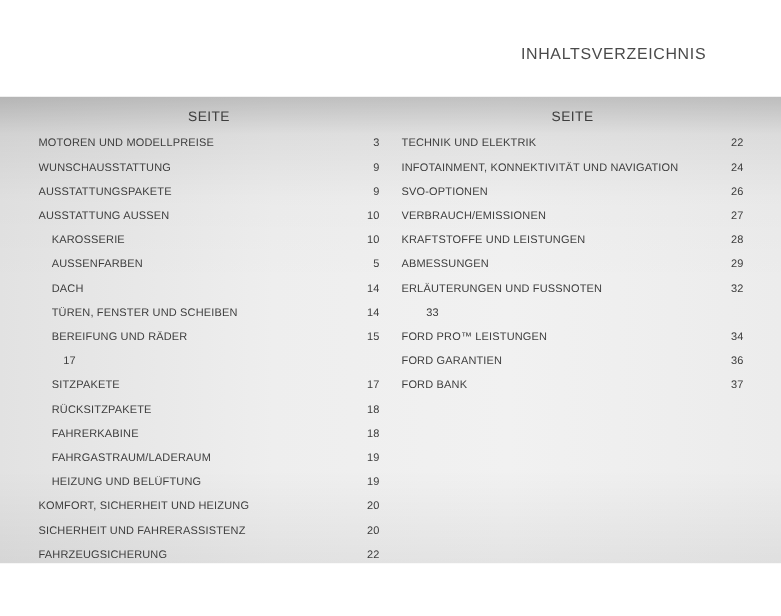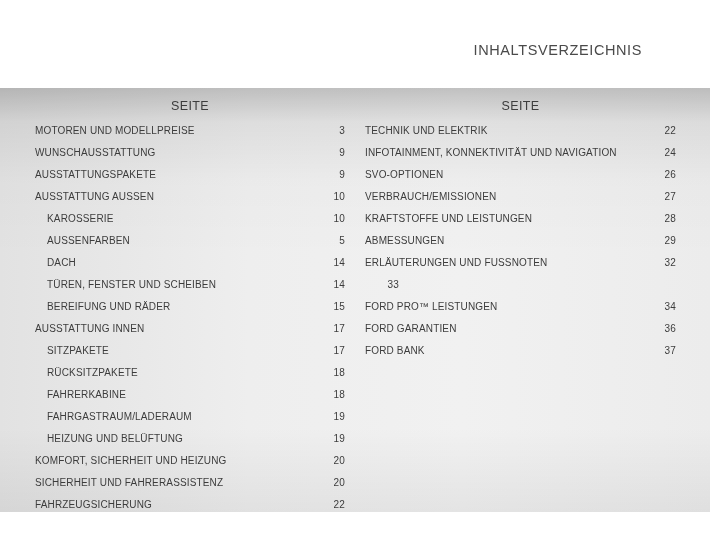--- a/index.html
+++ b/index.html
@@ -115,21 +115,20 @@
           </div>
           <div class="row indent">
             <span class="label">TÜREN, FENSTER UND SCHEIBEN</span>
             <span class="pagenum">14</span>
           </div>
           <div class="row indent">
             <span class="label">BEREIFUNG UND RÄDER</span>
             <span class="pagenum">15</span>
           </div>
           <div class="row">
-            <span class="label">AUSSTATTUNG INNEN</span>
             <span class="pagenum">17</span>
           </div>
           <div class="row indent">
             <span class="label">SITZPAKETE</span>
             <span class="pagenum">17</span>
           </div>
           <div class="row indent">
             <span class="label">RÜCKSITZPAKETE</span>
             <span class="pagenum">18</span>
           </div>

